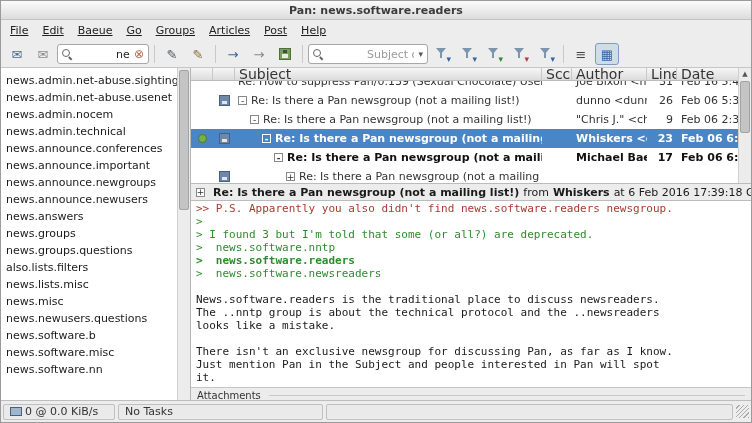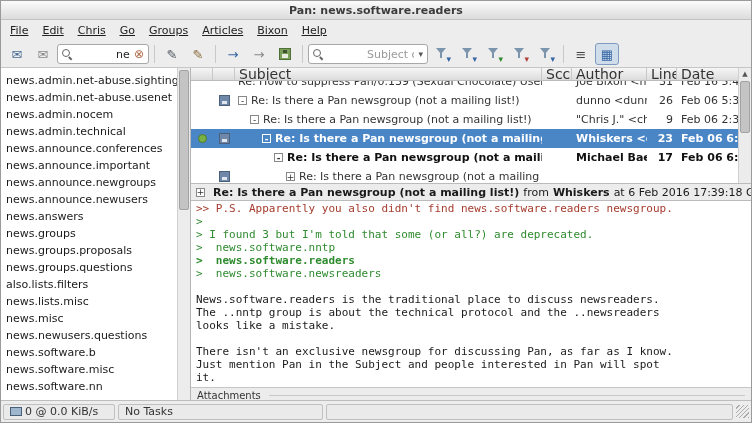--- a/index.html
+++ b/index.html
@@ -104,25 +104,25 @@
 
 <div class="window">
 
   <div class="titlebar">
     <span>Pan: news.software.readers</span>
   </div>
 
   <div class="menubar">
       <span class="menu-item">File</span>
       <span class="menu-item">Edit</span>
-      <span class="menu-item">Chris</span>
+      <span class="menu-item">Baeue</span>
       <span class="menu-item">Go</span>
       <span class="menu-item">Groups</span>
       <span class="menu-item">Articles</span>
-      <span class="menu-item">Bixon</span>
+      <span class="menu-item">Post</span>
       <span class="menu-item">Help</span>
     </div>
 
   <div class="toolbar" id="toolbar-items">
       <div class="tbtn">
         <span class="glyph" style="color: rgb(74, 109, 148);">✉</span>
       </div>
       <div class="tbtn">
         <span class="glyph" style="color: rgb(138, 138, 138);">✉</span>
       </div>
@@ -195,21 +195,20 @@
           <div class="group-item">news.admin.net-abuse.sightings</div>
           <div class="group-item">news.admin.net-abuse.usenet</div>
           <div class="group-item">news.admin.nocem</div>
           <div class="group-item">news.admin.technical</div>
           <div class="group-item">news.announce.conferences</div>
           <div class="group-item">news.announce.important</div>
           <div class="group-item">news.announce.newgroups</div>
           <div class="group-item">news.announce.newusers</div>
           <div class="group-item">news.answers</div>
           <div class="group-item">news.groups</div>
-          <div class="group-item">news.groups.proposals</div>
           <div class="group-item">news.groups.questions</div>
           <div class="group-item">also.lists.filters</div>
           <div class="group-item">news.lists.misc</div>
           <div class="group-item">news.misc</div>
           <div class="group-item">news.newusers.questions</div>
           <div class="group-item">news.software.b</div>
           <div class="group-item">news.software.misc</div>
           <div class="group-item">news.software.nn</div>
         </div>
       <div class="vscroll">

